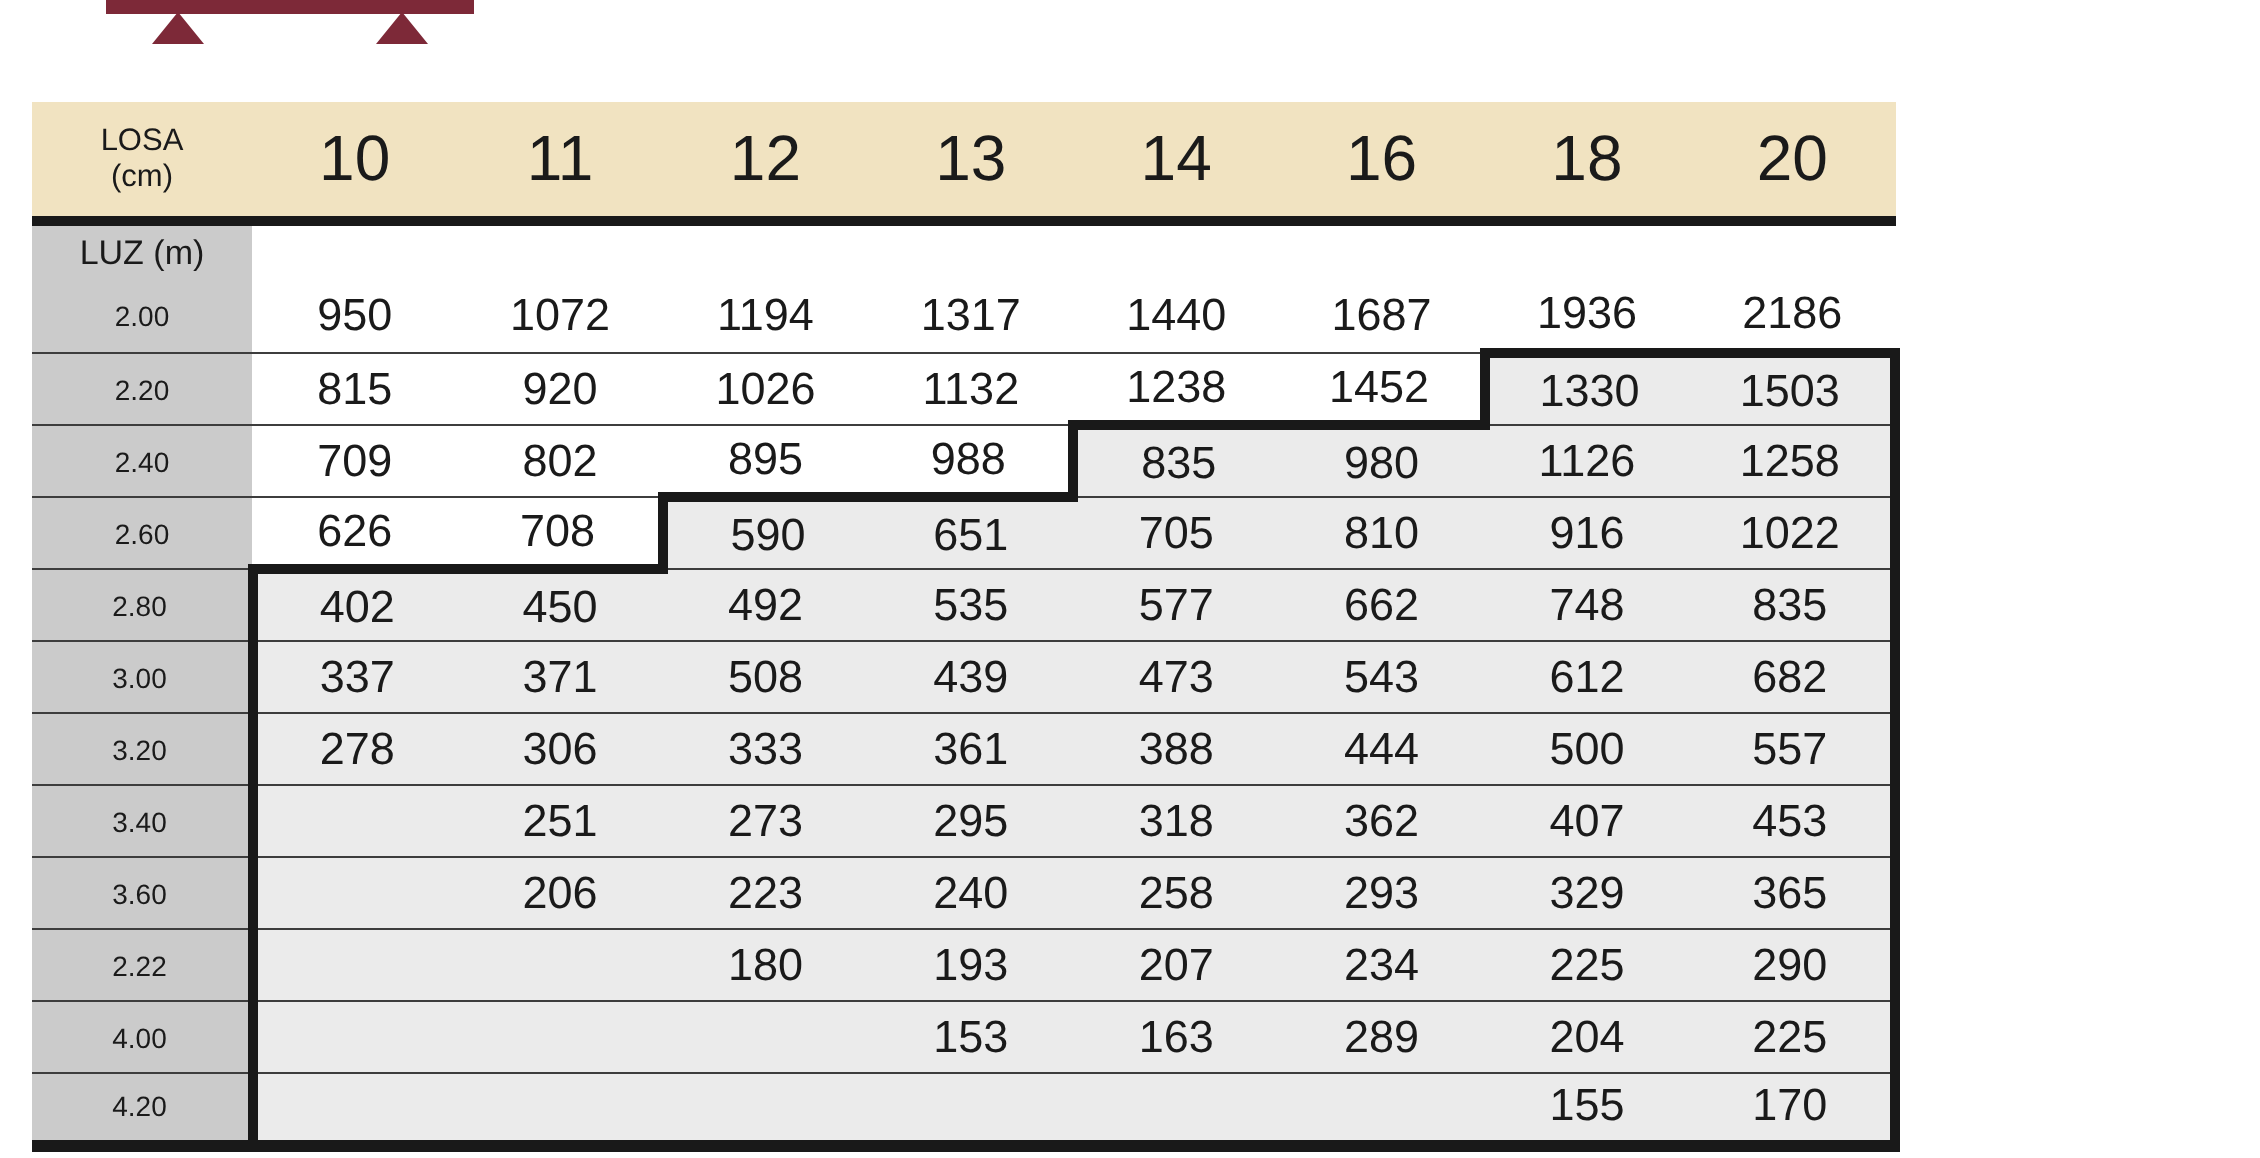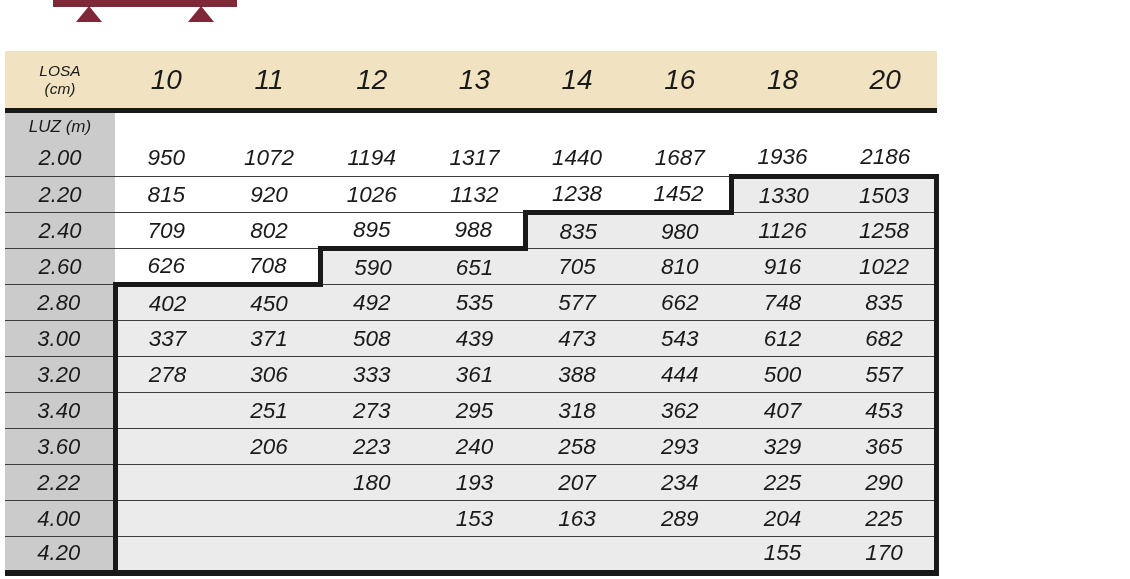--- a/index.html
+++ b/index.html
@@ -12,34 +12,34 @@
   .tri {
     position:absolute; top:6px; width:0; height:0;
     border-left:13px solid transparent; border-right:13px solid transparent;
     border-bottom:16px solid var(--maroon);
   }
   .tri-left  { left:76px; }
   .tri-right { left:188px; }
 
   
   .load-table {
-    position:absolute; left:5px; top:51px; width:934px;
-    border-collapse:collapse; table-layout:fixed; color:var(--text);font-style:italic;
+    position:absolute; left:16px; top:51px; width:934px;
+    border-collapse:collapse; table-layout:fixed; color:var(--text);
   }
   .load-table th, .load-table td { padding:0; vertical-align:middle; text-align:center; }
   thead th {
     height:57px; background:var(--header-bg);
     border-bottom:5px solid var(--thick);
-    font-weight:normal; font-size:28px;
+    font-weight:normal; font-size:32px;
   }
   th.corner { font-size:15.5px; line-height:1.15; font-weight:normal; }
   tbody tr { height:36px; }
   tr.luz { height:30px; }
   tbody th {
-    background:var(--label-bg); font-weight:normal; font-size:22px;
+    background:var(--label-bg); font-weight:normal; font-size:14px;
   }
   tr.luz th { font-size:17px; }
   tbody td { background:#ffffff; font-size:22.5px; }
   tbody td, tbody th { border-bottom:1.5px solid var(--thin); }
   tr.luz td, tr.luz th { border-bottom:none; }
   td.g { background:var(--zone-bg); }
   td.tl { border-left:5px solid var(--thick); }
   td.tt { border-top:5px solid var(--thick);text-align:center; }
   td.re { border-right:5px solid var(--thick);margin-top:47px; }
   tr.last td, tr.last th { border-bottom:6px solid var(--thick); }

